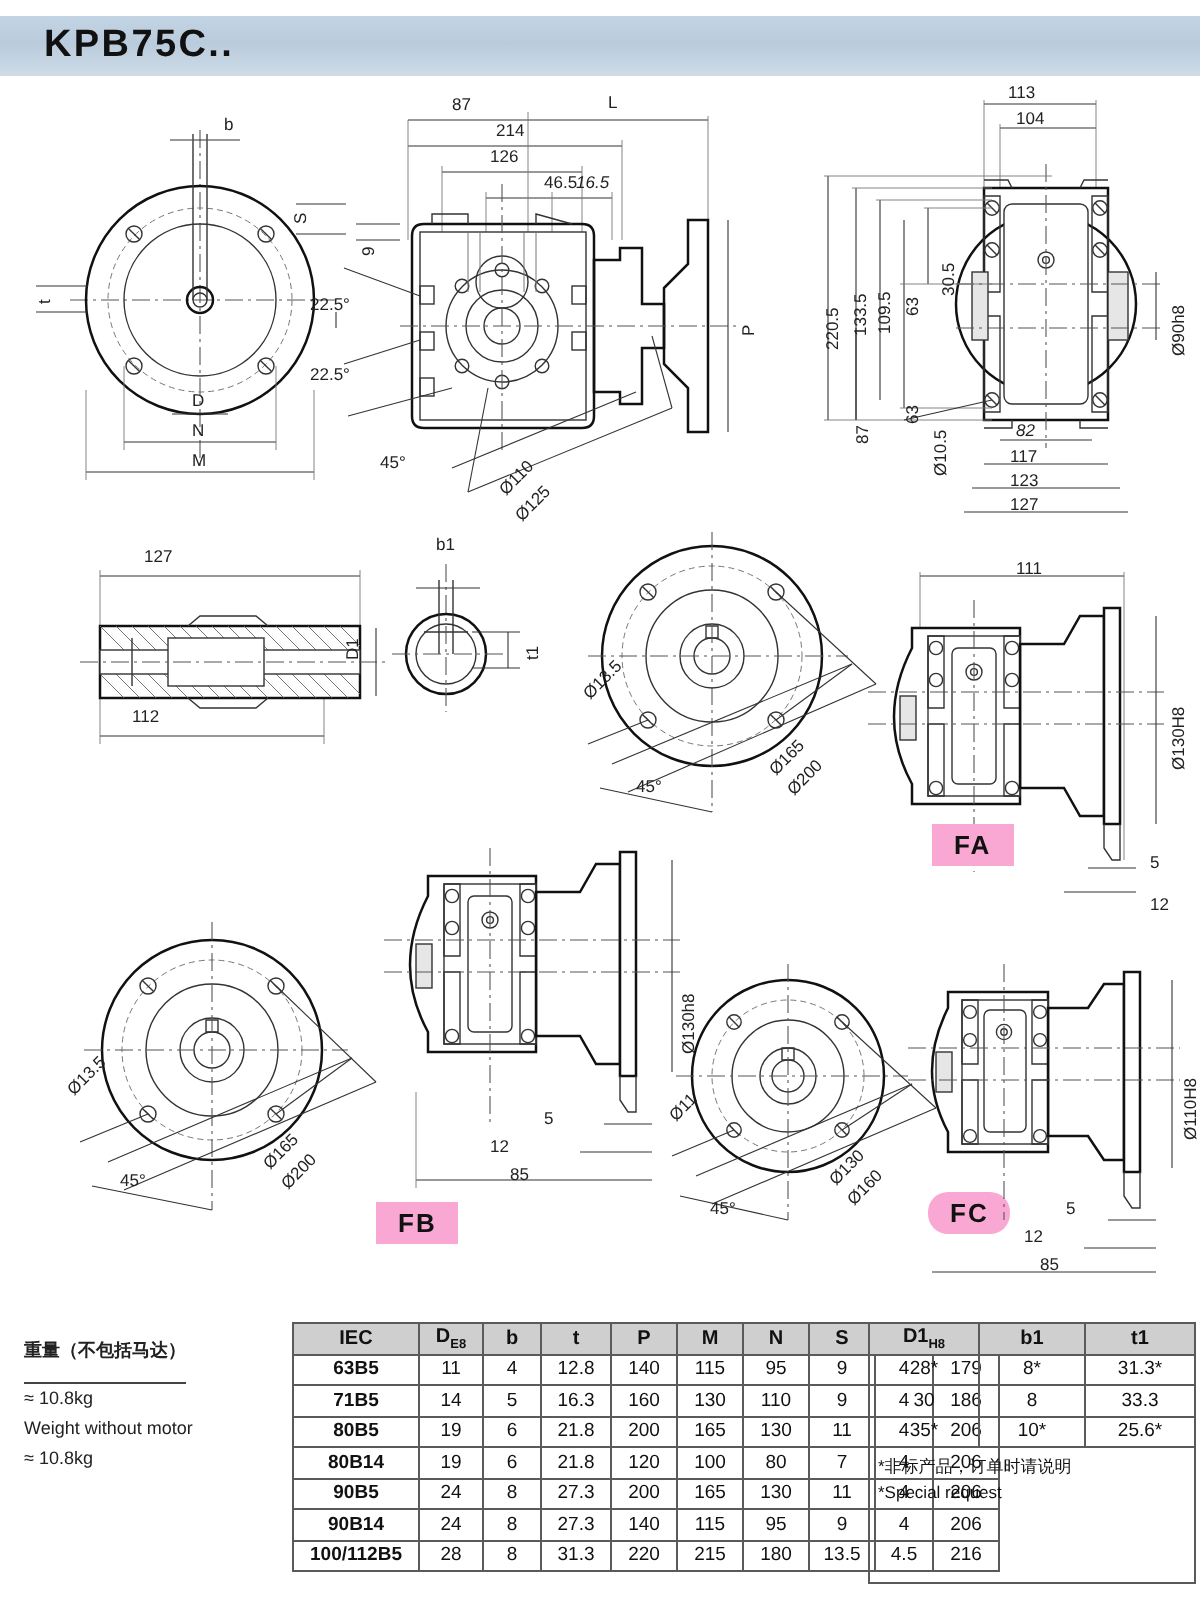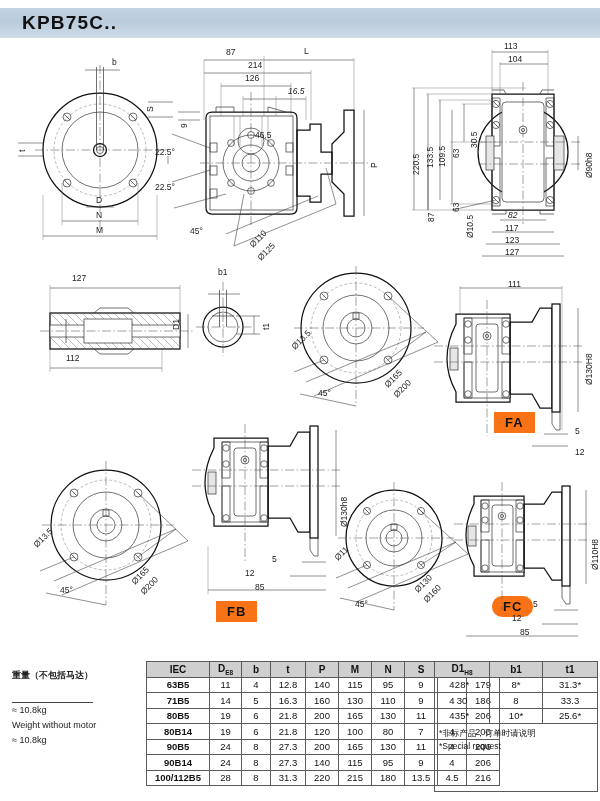--- a/index.html
+++ b/index.html
@@ -9,40 +9,40 @@
   
   #title-bar{position:absolute;left:0;top:8px;width:600px;height:30px;
     background:linear-gradient(to bottom,#c3d4e4 0%,#b9cbdc 45%,#cfdce8 100%);}
   #title-text{position:absolute;left:22px;top:12px;font-size:19px;font-weight:bold;
     letter-spacing:1.2px;color:#111;}
 
   
   .dim{position:absolute;font-size:8.5px;color:#222;white-space:nowrap;line-height:1;}
   .dim.v{transform-origin:0 0;transform:rotate(-90deg);}
   .dim.d45{transform-origin:0 0;transform:rotate(-45deg);}
-  .tag{position:absolute;background:#f97316;color:#111;font-weight:bold;
-    font-size:13px;letter-spacing:1px;padding:3px 11px;margin-left:28px;}
+  .tag{position:absolute;background:#f9a8d4;color:#111;font-weight:bold;
+    font-size:13px;letter-spacing:1px;padding:3px 11px;}
 
   svg{position:absolute;overflow:visible;}
   .ln{stroke:#333;stroke-width:.7;fill:none;}
   .ln2{stroke:#111;stroke-width:1.25;fill:none;}
   .lnT{stroke:#777;stroke-width:.5;fill:none;}
   .cl{stroke:#555;stroke-width:.55;fill:none;stroke-dasharray:9 2.5 1.5 2.5;}
   .hd{stroke:#777;stroke-width:.5;fill:none;stroke-dasharray:3 2;}
   .dimln{stroke:#333;stroke-width:.55;fill:none;}
   .ext{stroke:#777;stroke-width:.45;fill:none;}
   .fillM{fill:#e6e6e6;}
   .fillW{fill:#fff;}
   .hatch{fill:none;stroke:#666;stroke-width:.45;}
 
   
   #weight-block{position:absolute;left:12px;top:668px;width:125px;font-size:9px;
     line-height:15px;color:#222;}
   #weight-cn{font-weight:bold;border-bottom:1px solid #444;display:inline-block;
-    padding-bottom:19px;font-size:9px;}
+    padding-bottom:8px;font-size:9px;}
 
   
   table{border-collapse:collapse;position:absolute;font-size:9.5px;}
   #main-table{left:146px;top:661px;}
   #aux-table{left:434px;top:661px;}
   table th,table td{border:1px solid #5a5a5a;text-align:center;
     padding:0;height:14.5px;font-weight:normal;color:#111;}
   table th{background:#cfcfcf;font-weight:bold;font-size:10px;}
   td.iec{font-weight:bold;}
   .sub{font-size:6.5px;vertical-align:sub;letter-spacing:0;}
@@ -176,21 +176,21 @@
   <g class="dimln">
     <line x1="40" y1="186" x2="132" y2="148"></line>
     <line x1="48" y1="198" x2="150" y2="156"></line>
     <line x1="58" y1="146" x2="48" y2="198"></line>
     <line x1="150" y1="156" x2="140" y2="120"></line>
   </g>
 </svg>
 <div class="dim" style="left:226px;top:48px;">87</div>
 <div class="dim" style="left:248px;top:61px;">214</div>
 <div class="dim" style="left:245px;top:74px;">126</div>
-<div class="dim" style="left:255px;top:87px;margin-top:44px;">46.5</div>
+<div class="dim" style="left:272px;top:87px;">46.5</div>
 <div class="dim" style="left:288px;top:87px;font-style:italic;">16.5</div>
 <div class="dim" style="left:304px;top:47px;">L</div>
 <div class="dim v" style="left:370px;top:168px;">P</div>
 <div class="dim v" style="left:180px;top:128px;">9</div>
 <div class="dim" style="left:155px;top:148px;">22.5°</div>
 <div class="dim" style="left:155px;top:183px;">22.5°</div>
 <div class="dim" style="left:190px;top:227px;">45°</div>
 <div class="dim d45" style="left:248px;top:243px;">Ø110</div>
 <div class="dim d45" style="left:256px;top:256px;">Ø125</div>
 

